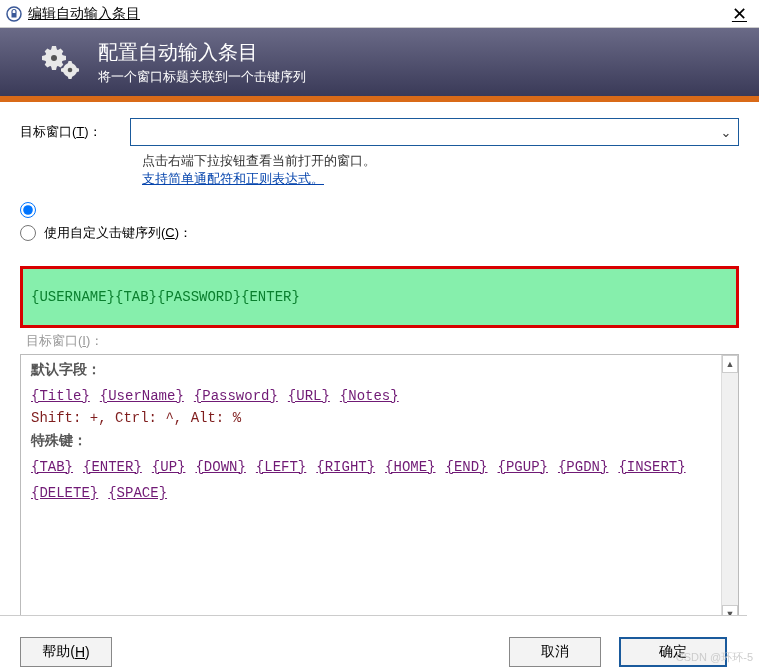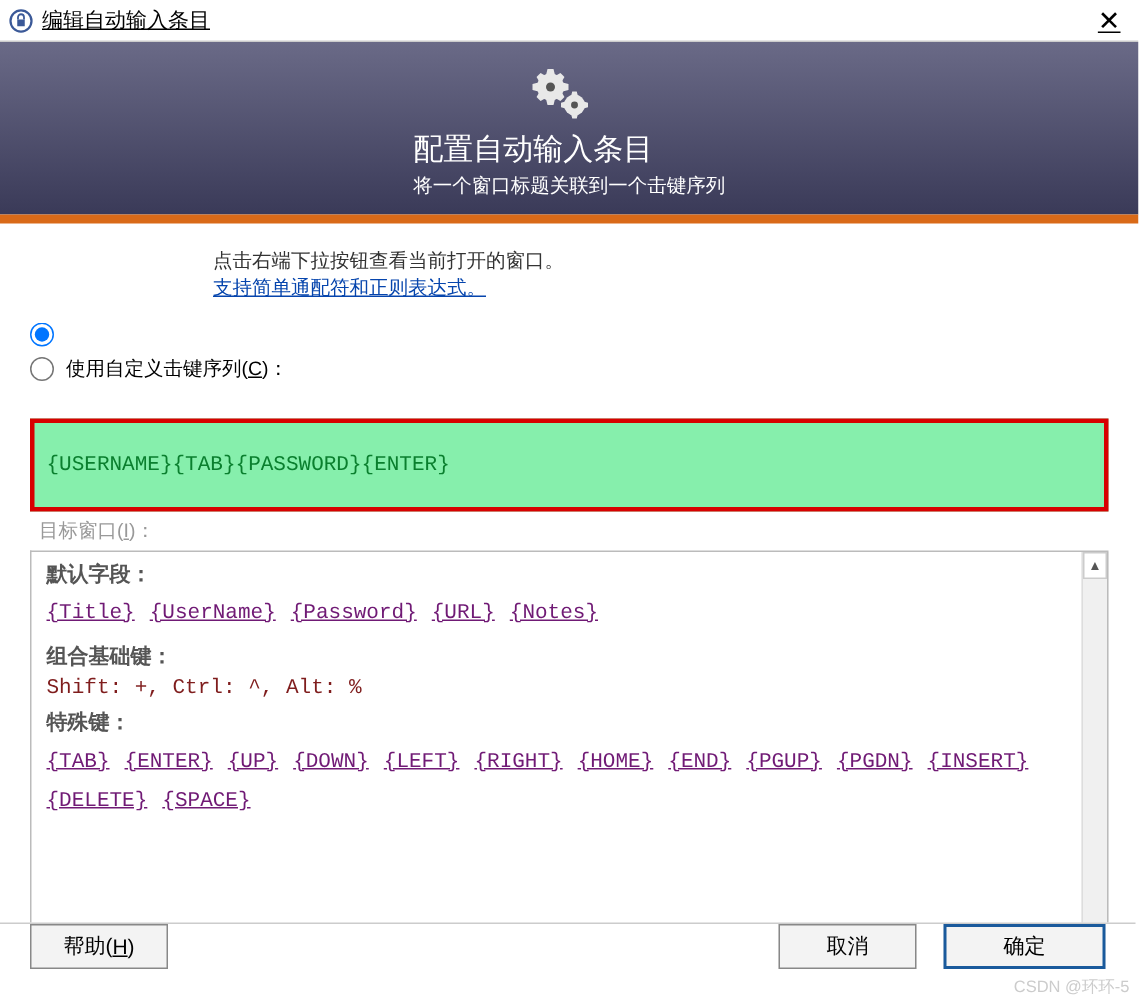--- a/index.html
+++ b/index.html
@@ -1,21 +1,21 @@
 <!DOCTYPE html>
 <html><head>
 <meta charset="utf-8">
 <style>
 * { box-sizing: border-box; margin: 0; padding: 0; }
 body { font-family: "Microsoft YaHei", Arial, sans-serif; font-size: 13px; background: #fff; width: 759px; height: 667px; overflow: hidden; position: relative; }
 .titlebar { display: flex; align-items: center; height: 28px; padding: 0 6px; border-bottom: 1px solid #ccc; text-decoration: underline; }
 .titlebar .app-icon { width: 16px; height: 16px; margin-right: 6px; }
 .titlebar .title-text { flex: 1; font-size: 14px; }
 .titlebar .close { font-size: 18px; padding: 0 6px; cursor: pointer; }
-.header { background: linear-gradient(to bottom, #6a6a87 0%, #3a3a58 100%); color: #fff; padding: 10px 3px; display: flex; align-items: center; flex-direction: column; }
+.header { background: linear-gradient(to bottom, #6a6a87 0%, #3a3a58 100%); color: #fff; padding: 10px 36px; display: flex; align-items: center; }
 .header svg { margin-right: 14px; }
 .header h1 { font-size: 20px; font-weight: normal; margin-bottom: 2px; }
 .header p { font-size: 13px; }
 .orange-strip { height: 6px; background: #d96a18; }
 .content { padding: 16px 20px 10px 20px; }
 .row { display: flex; align-items: center; margin-bottom: 6px; }
 .row .label { width: 110px; }
 .underline { text-decoration: underline; }
 .combo { flex: 1; height: 28px; border: 1px solid #1a5a9c; display: flex; align-items: center; padding: 0 4px; }
 .combo input { flex: 1; border: none; outline: none; height: 24px; font-size: 13px; }
@@ -30,21 +30,21 @@
 .placeholder-panel { margin: 0 20px; border: 1px solid #bbb; border-right: none; position: relative; height: 270px; display: flex; }
 .ph-inner { flex: 1; padding: 6px 10px; font-family: "Courier New", monospace; font-size: 14px; color: #666; overflow: hidden; }
 .ph-inner .section-title { color: #555; margin-top: 6px; margin-bottom: 4px; font-weight: bold; font-family: "Microsoft YaHei"; }
 .ph-inner .section-title:first-child { margin-top: 0; }
 .ph-inner .tokens { line-height: 1.9; }
 .ph-inner .tok { color: #701a75; text-decoration: underline; margin-right: 10px; cursor: pointer; white-space: nowrap; display: inline-block; }
 .ph-inner .desc { color: #7f1d1d; font-family: "Courier New"; }
 .scrollbar { width: 18px; background: #f0f0f0; border-left: 1px solid #ddd; border-right: 1px solid #bbb; display: flex; flex-direction: column; }
 .scrollbar .sb-btn { height: 18px; background: #fff; border: 1px solid #ccc; display: flex; align-items: center; justify-content: center; font-size: 9px; color: #555; }
 .scrollbar .sb-track { flex: 1; }
-.footer { position: absolute; bottom: 0; left: 0; right: 2px; height: 52px; border-top: 1px solid #ccc; background: #fff; display: flex; align-items: flex-start; padding: 0 20px; }
+.footer { position: absolute; bottom: 0; left: 0; right: 12px; height: 52px; border-top: 1px solid #ccc; background: #fff; display: flex; align-items: flex-end; padding: 0 20px; }
 .footer .btn { height: 30px; min-width: 92px; border: 1px solid #888; background: #f3f3f3; display: flex; align-items: center; justify-content: center; cursor: pointer; font-size: 14px; }
 .footer .btn.primary { border: 2px solid #1a5a9c; min-width: 108px; }
 .footer .spacer { flex: 1; }
 .footer .btn + .btn { margin-left: 18px; }
 .watermark { position: absolute; bottom: 2px; right: 6px; color: #ccc; font-size: 11px; }
 </style>
 </head>
 <body>
 
 <div class="titlebar">
@@ -69,20 +69,27 @@
       </g>
   </svg>
   <div>
     <h1>配置自动输入条目</h1>
     <p>将一个窗口标题关联到一个击键序列</p>
   </div>
 </div>
 <div class="orange-strip"></div>
 
 <div class="content">
+  <div class="row">
+    <span class="label"><span>目标窗口(</span><span class="underline">T</span><span>)：</span></span>
+    <div class="combo">
+      <input type="text" value="" style="">
+      <span class="arrow">⌄</span>
+    </div>
+  </div>
   <div class="hint-block">
     <div class="hint">点击右端下拉按钮查看当前打开的窗口。</div>
     <div class="link">支持简单通配符和正则表达式。</div>
   </div>
 
   <div class="radio-row">
     <input type="radio" name="seq" checked="" style="">
   </div>
   <div class="radio-row">
     <input type="radio" name="seq" style="">
@@ -92,21 +99,20 @@
 
 <div class="seq-box">{USERNAME}{TAB}{PASSWORD}{ENTER}</div>
 
 <div class="insert-label"><span>目标窗口(</span><span class="underline">I</span><span>)：</span></div>
 
 <div class="placeholder-panel">
   <div class="ph-inner">
     <div class="section-title">默认字段：</div>
     <div class="tokens" id="def-tokens"><span class="tok">{Title}</span><span class="tok">{UserName}</span><span class="tok">{Password}</span><span class="tok">{URL}</span><span class="tok">{Notes}</span></div>
 
-    <div class="section-title">组合基础键：</div>
     <div class="desc">Shift: +, Ctrl: ^, Alt: %</div>
 
     <div class="section-title">特殊键：</div>
     <div class="tokens" id="spec-tokens"><span class="tok">{TAB}</span><span class="tok">{ENTER}</span><span class="tok">{UP}</span><span class="tok">{DOWN}</span><span class="tok">{LEFT}</span><span class="tok">{RIGHT}</span><span class="tok">{HOME}</span><span class="tok">{END}</span><span class="tok">{PGUP}</span><span class="tok">{PGDN}</span><span class="tok">{INSERT}</span><span class="tok">{DELETE}</span><span class="tok">{SPACE}</span></div>
   </div>
   <div class="scrollbar">
     <div class="sb-btn">▲</div>
     <div class="sb-track"></div>
     <div class="sb-btn">▼</div>
   </div>

